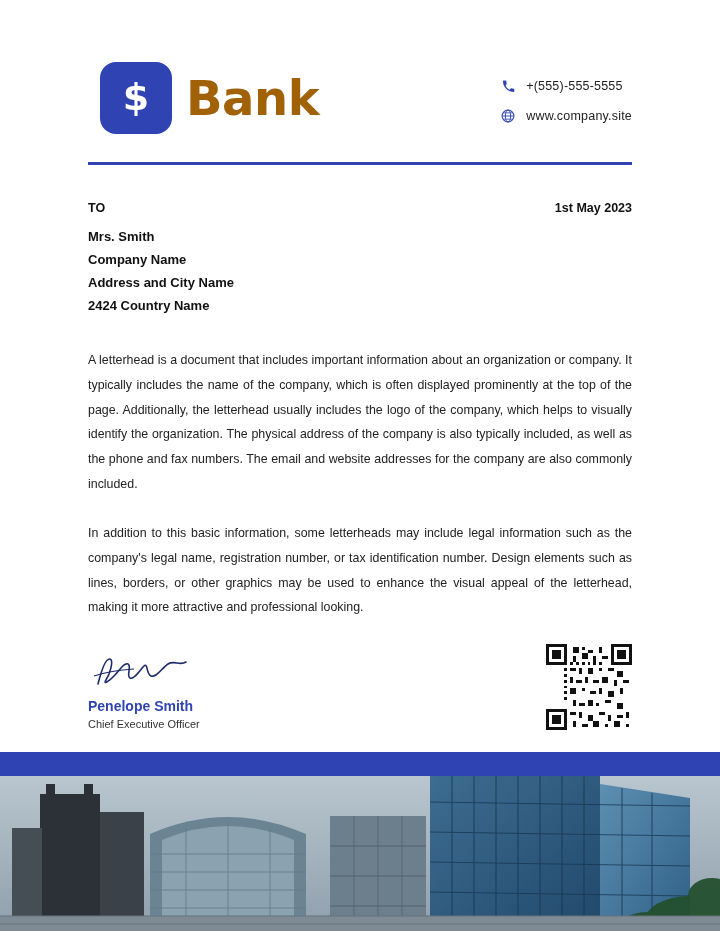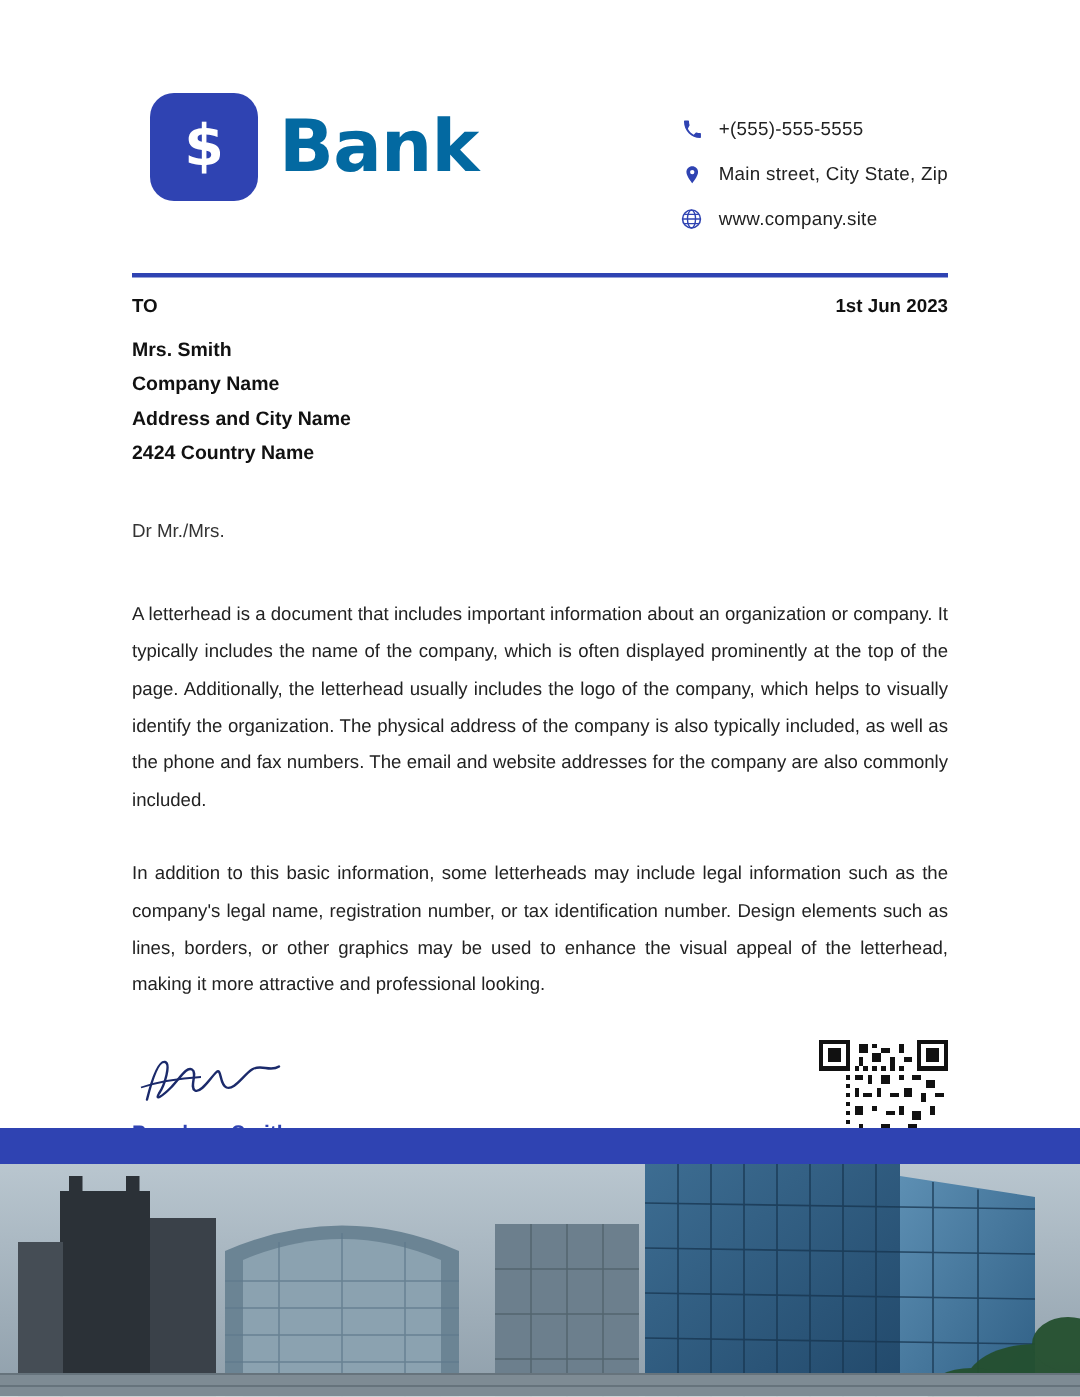--- a/index.html
+++ b/index.html
@@ -40,21 +40,21 @@
     border-radius: 16px;
     background: #2f43b2;
     display: flex;
     align-items: center;
     justify-content: center;
   }
   .logo-mark svg { display: block; }
   .brand-name {
     font-size: 48px;
     font-weight: bold;
-    color: #0369a1;
+    color: #a16207;
     letter-spacing: -0.5px;
     line-height: 1;
     font-family: "DejaVu Sans", sans-serif;
   }
 
   .contact-block {
     padding-top: 16px;
     display: flex;
     flex-direction: column;
     gap: 14px;
@@ -86,21 +86,21 @@
   }
 
   
   .letter {
     padding: 0 88px;
   }
   .meta-row {
     display: flex;
     justify-content: space-between;
     align-items: flex-start;
-    margin-top: 12px;
+    margin-top: 36px;
   }
   .to-label, .date {
     font-size: 12.5px;
     font-weight: bold;
     color: #111111;
   }
   .recipient {
     margin-top: 10px;
   }
   .recipient div {
@@ -192,28 +192,20 @@
 
       <div class="contact-row">
         <span class="contact-icon">
           <svg width="13" height="13" viewBox="0 0 24 24" aria-hidden="true">
             <path fill="#2f43b2" d="M6.6 10.8c1.6 3.1 4.1 5.6 7.2 7.2l2.4-2.4c.3-.3.8-.4 1.2-.3 1.3.4 2.7.7 4.1.7.7 0 1.2.5 1.2 1.2V21c0 .7-.5 1.2-1.2 1.2C10.9 22.2 1.8 13.1 1.8 1.9 1.8 1.2 2.3.7 3 .7h3.8c.7 0 1.2.5 1.2 1.2 0 1.4.2 2.8.7 4.1.1.4 0 .9-.3 1.2L6.6 10.8z"></path>
           </svg>
         </span>
         <span>+(555)-555-5555</span>
       </div>
 
-      <div class="contact-row">
-        <span class="contact-icon">
-          <svg width="13" height="13" viewBox="0 0 24 24" aria-hidden="true">
-            <path fill="#2f43b2" d="M12 1.5c-4 0-7.2 3.2-7.2 7.2 0 5.4 7.2 13.8 7.2 13.8s7.2-8.4 7.2-13.8c0-4-3.2-7.2-7.2-7.2zm0 9.9a2.7 2.7 0 1 1 0-5.4 2.7 2.7 0 0 1 0 5.4z"></path>
-          </svg>
-        </span>
-        <span>Main street, City State, Zip</span>
-      </div>
 
       <div class="contact-row">
         <span class="contact-icon">
           <svg width="14" height="14" viewBox="0 0 24 24" aria-hidden="true">
             <circle cx="12" cy="12" r="10.2" fill="none" stroke="#2f43b2" stroke-width="1.8"></circle>
             <ellipse cx="12" cy="12" rx="4.6" ry="10.2" fill="none" stroke="#2f43b2" stroke-width="1.6"></ellipse>
             <line x1="2" y1="12" x2="22" y2="12" stroke="#2f43b2" stroke-width="1.6"></line>
             <line x1="3.6" y1="6.6" x2="20.4" y2="6.6" stroke="#2f43b2" stroke-width="1.4"></line>
             <line x1="3.6" y1="17.4" x2="20.4" y2="17.4" stroke="#2f43b2" stroke-width="1.4"></line>
           </svg>
@@ -223,32 +215,31 @@
 
     </div>
   </div>
 
   <div class="rule"></div>
 
   <div class="letter">
 
     <div class="meta-row">
       <div class="to-label">TO</div>
-      <div class="date">1st Jun 2023</div>
+      <div class="date">1st May 2023</div>
     </div>
 
     <div class="recipient">
       <div>Mrs. Smith</div>
       <div>Company Name</div>
       <div>Address and City Name</div>
       <div>2424 Country Name</div>
     </div>
 
     <div class="salutation">
-      <div>Dr Mr./Mrs.</div>
     </div>
 
     <div class="paragraphs">
       <p>A letterhead is a document that includes important information about an organization or company. It typically includes the name of the company, which is often displayed prominently at the top of the page. Additionally, the letterhead usually includes the logo of the company, which helps to visually identify the organization. The physical address of the company is also typically included, as well as the phone and fax numbers. The email and website addresses for the company are also commonly included.</p>
       <p>In addition to this basic information, some letterheads may include legal information such as the company's legal name, registration number, or tax identification number. Design elements such as lines, borders, or other graphics may be used to enhance the visual appeal of the letterhead, making it more attractive and professional looking.</p>
     </div>
 
     <div class="sign-area">
       <div class="sign-left">
         <span class="signature-img">

